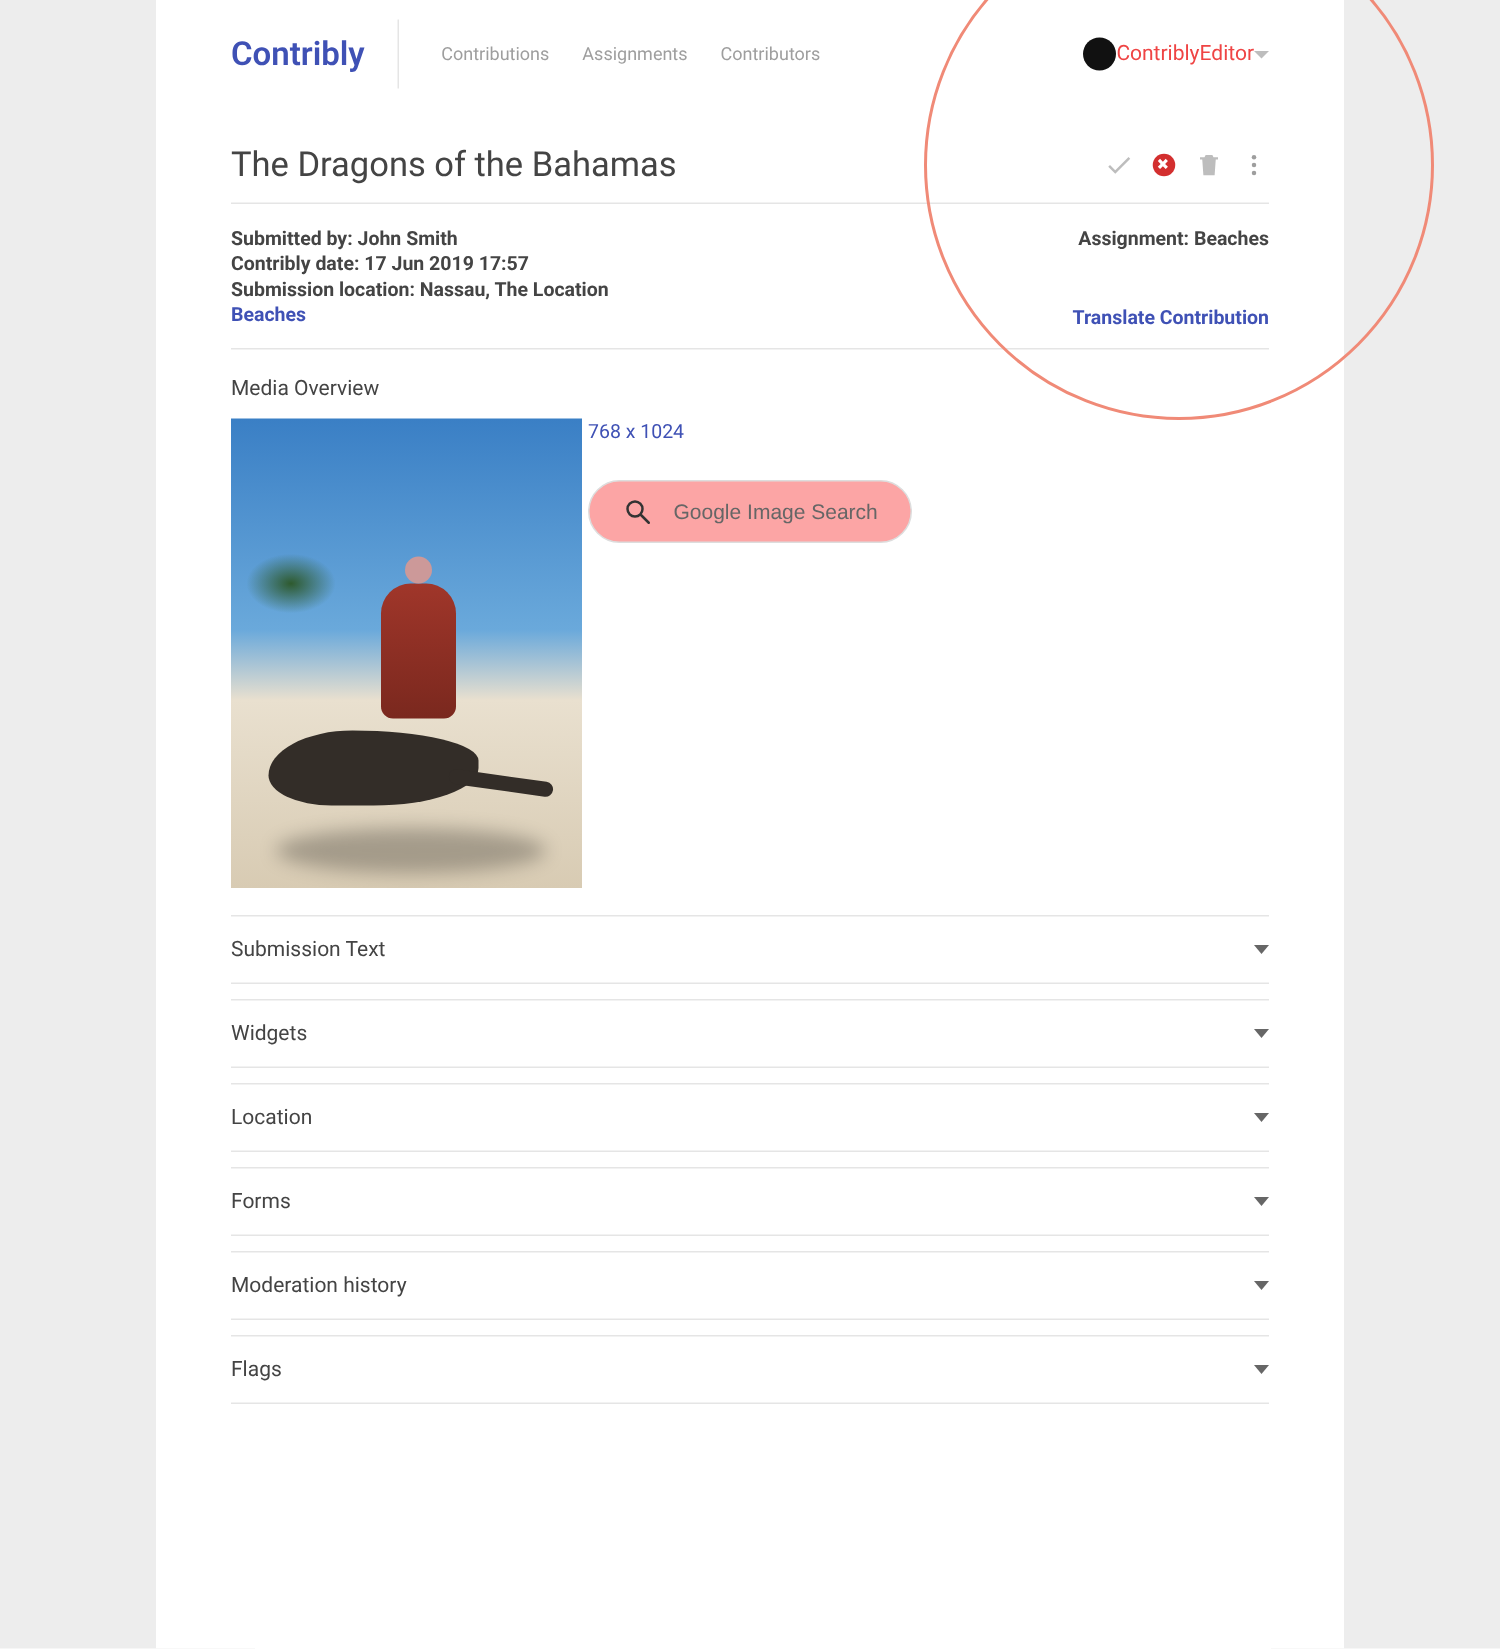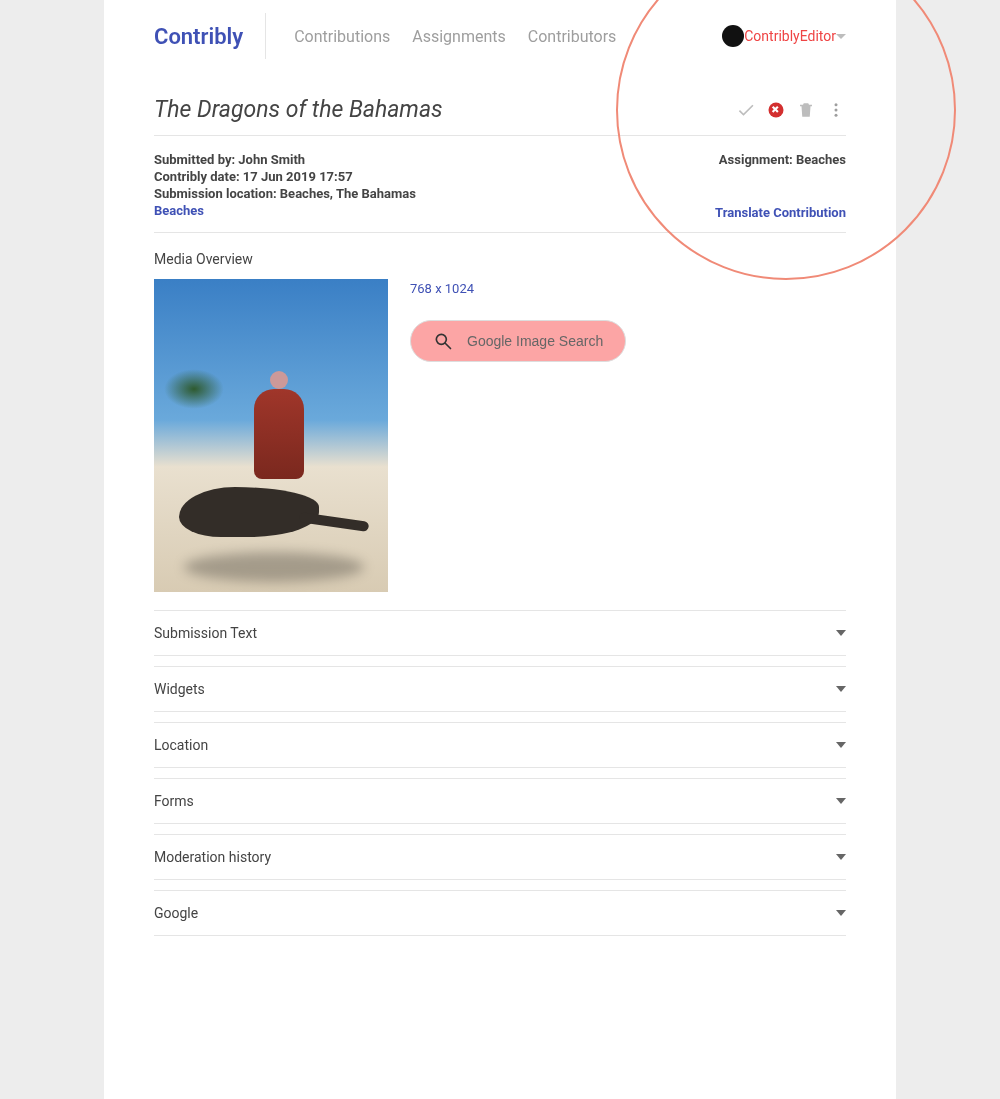--- a/index.html
+++ b/index.html
@@ -43,21 +43,21 @@
     display: flex;
     align-items: center;
     border-right: 1px solid var(--border);
     margin-right: 28px;
   }
   .navlinks {
     display: flex;
     gap: 22px;
   }
   .navlinks a {
-    font-size: 16px;
+    font-size: 12px;
     color: var(--muted);
     text-decoration: none;
   }
   .spacer { flex: 1; }
   .usermenu {
     display: flex;
     align-items: center;
     font-size: 14px;
     color: #ef4444;
     cursor: pointer;
@@ -83,21 +83,20 @@
     border-radius: 50%;
     pointer-events: none;
   }
 
   
   .title-row {
     display: flex;
     align-items: center;
     justify-content: space-between;
     padding: 24px 0 12px 0;
-    font-style: italic;
   }
   .title-row h1 {
     font-size: 23px;
     font-weight: 400;
     margin: 0;
     color: #444;
   }
   .title-actions {
     display: flex;
     align-items: center;
@@ -132,21 +131,21 @@
   a.link { color: var(--link); text-decoration: none; font-size: 13px; }
 
   
   .section-header {
     font-size: 14px;
     color: #444;
     margin: 18px 0 12px 0;
   }
   .media-row {
     display: flex;
-    gap: 22px;
+    gap: 4px;
     align-items: flex-start;
   }
   .thumb {
     width: 234px;
     height: 313px;
     background: linear-gradient(to bottom, #3a7fc5 0%, #6aa9db 45%, #e9e0cf 60%, #d8cbb3 100%);
     position: relative;
     overflow: hidden;
   }
   .thumb .palm {
@@ -288,21 +287,21 @@
 
   <div class="meta-block">
     <div class="meta-left">
       <p>
         <span>Submitted by: </span><span>John Smith</span>
       </p>
       <p>
         <span>Contribly date: </span><span>17 Jun 2019 17:57</span>
       </p>
       <p>
-        <span>Submission location: </span><span>Beaches, The Bahamas</span>
+        <span>Submission location: </span><span>Nassau, The Location</span>
       </p>
       <p><a href="#" class="link">Beaches</a></p>
     </div>
     <div class="meta-right">
       <p>
         <span>Assignment: </span><span>Beaches</span>
       </p>
       <p style="margin-top:38px;"><a href="#" class="link">Translate Contribution</a></p>
     </div>
   </div>
@@ -354,19 +353,19 @@
       </div>
     </div>
     <div class="acc-item">
       <div class="acc-header">
         <span>Moderation history</span>
         <span class="acc-caret"></span>
       </div>
     </div>
     <div class="acc-item">
       <div class="acc-header">
-        <span>Google</span>
+        <span>Flags</span>
         <span class="acc-caret"></span>
       </div>
     </div>
   </div>
 
 </div>
 
 </body></html>

